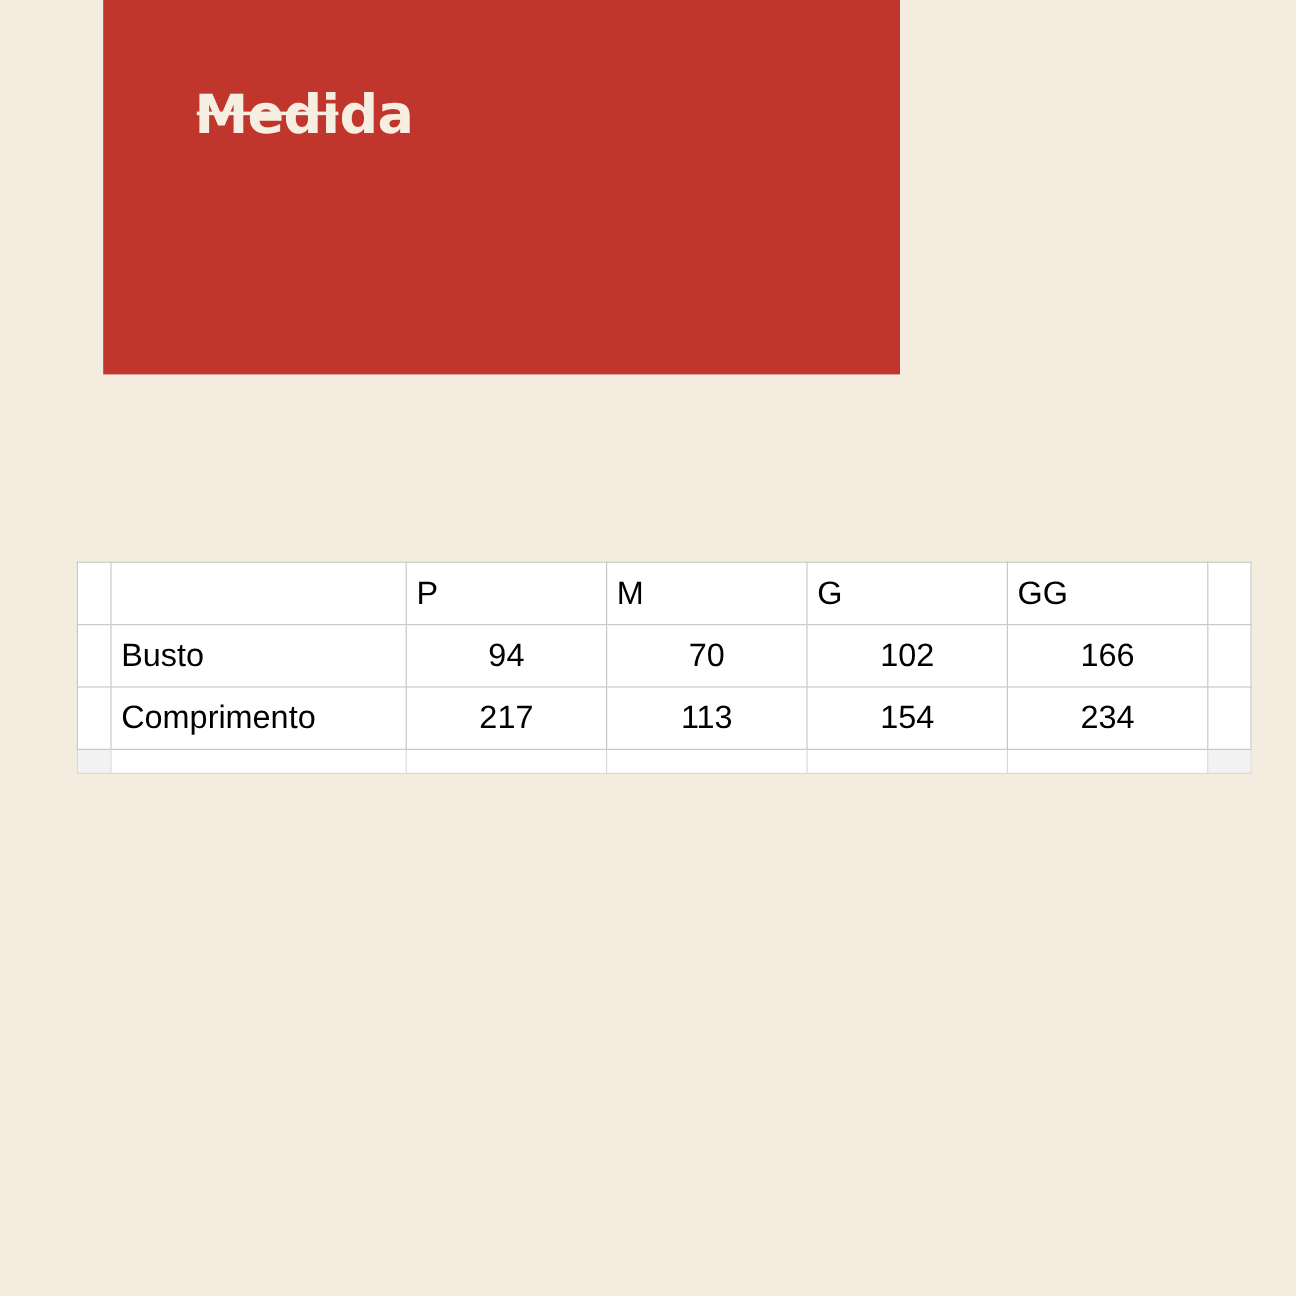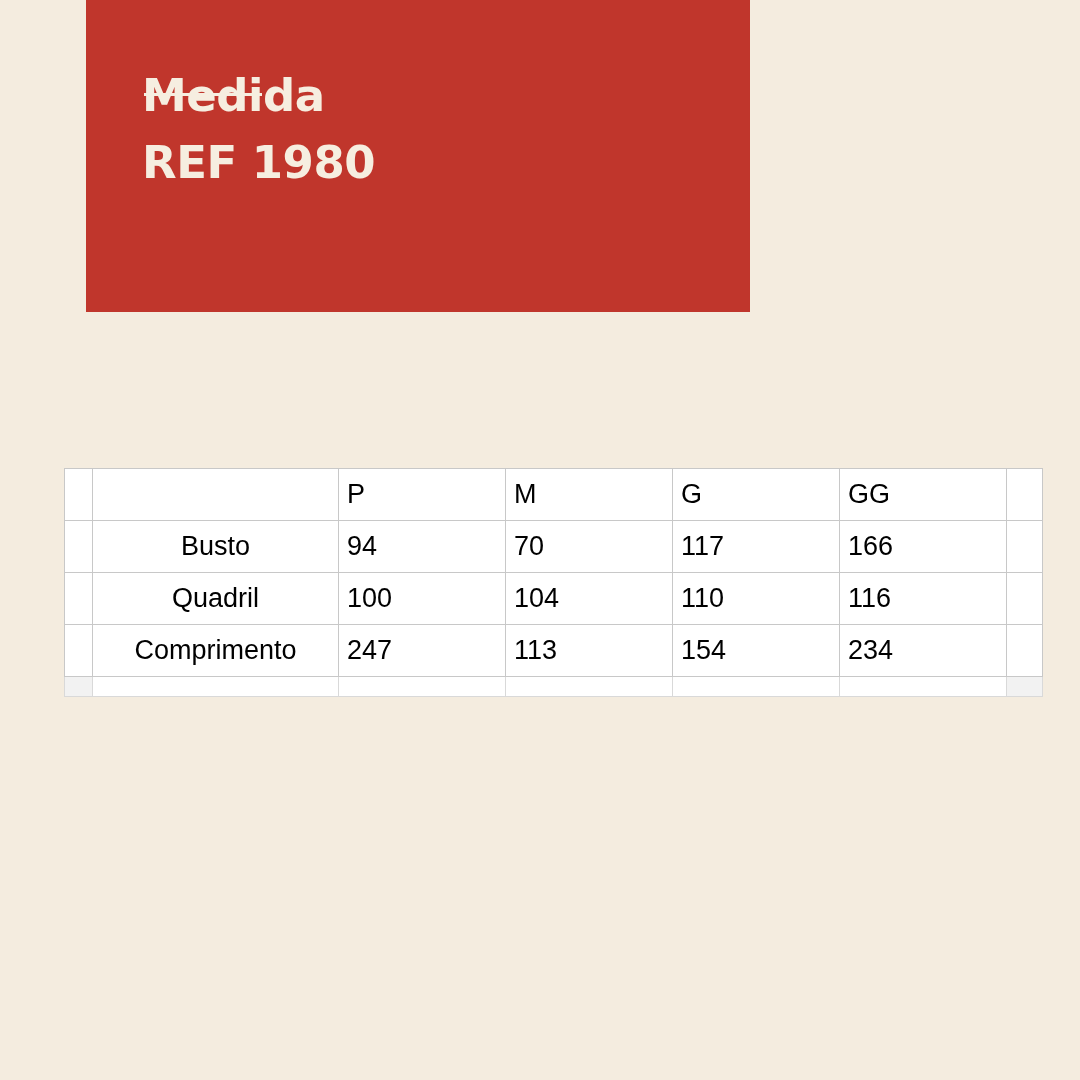--- a/index.html
+++ b/index.html
@@ -17,21 +17,21 @@
 
   
   .banner {
     position: absolute;
     left: 86px;
     top: 0;
     width: 664px;
     height: 312px;
     background: #c0362c;
     box-sizing: border-box;
-    padding: 62px 0 0 56px;
+    padding: 62px 0 0 76px;
   }
   .banner-line {
     color: #f6eee0;
     font-family: "DejaVu Sans", sans-serif;
     font-weight: bold;
     font-size: 45px;
     line-height: 67px;
     letter-spacing: -0.5px;
     white-space: nowrap;
   }
@@ -99,41 +99,40 @@
   }
   td.hdr-blank, td.hdr-size {
     height: 96px;
     vertical-align: bottom;
     padding-bottom: 6px;
   }
   td.hdr-size {
     text-align: left;
   }
   td.row-label {
-    text-align: center;
+    text-align: left;
   }
   td.row-val {
-    text-align: left;
+    text-align: center;
     padding-right: 10px;
   }
   tr.spacer td {
     height: 20px;
     border: 1px solid #d9d9d9;
     background: #ffffff;
   }
   tr.spacer td.gutter {
     background: #f2f2f2;
   }
 </style>
 </head>
 <body>
 
 <div class="banner">
   <div class="banner-line first">Medida</div>
-  <div class="banner-line">REF 1980</div>
 </div>
 
 <div class="sheet">
   <table class="size-table">
     <colgroup>
       <col class="gutter-left">
       <col class="label-col">
       <col class="size-col">
       <col class="size-col">
       <col class="size-col">
@@ -149,40 +148,31 @@
         <td class="hdr-size">G</td>
         <td class="hdr-size">GG</td>
         <td class="gutter"></td>
       </tr>
 
       <tr>
         <td class="gutter"></td>
         <td class="row-label">Busto</td>
         <td class="row-val">94</td>
         <td class="row-val">70</td>
-        <td class="row-val">117</td>
+        <td class="row-val">102</td>
         <td class="row-val">166</td>
         <td class="gutter"></td>
       </tr>
 
 
-      <tr>
-        <td class="gutter"></td>
-        <td class="row-label">Quadril</td>
-        <td class="row-val">100</td>
-        <td class="row-val">104</td>
-        <td class="row-val">110</td>
-        <td class="row-val">116</td>
-        <td class="gutter"></td>
-      </tr>
 
       <tr>
         <td class="gutter"></td>
         <td class="row-label">Comprimento</td>
-        <td class="row-val">247</td>
+        <td class="row-val">217</td>
         <td class="row-val">113</td>
         <td class="row-val">154</td>
         <td class="row-val">234</td>
         <td class="gutter"></td>
       </tr>
 
       <tr class="spacer">
         <td class="gutter"></td>
         <td></td>
         <td></td>

